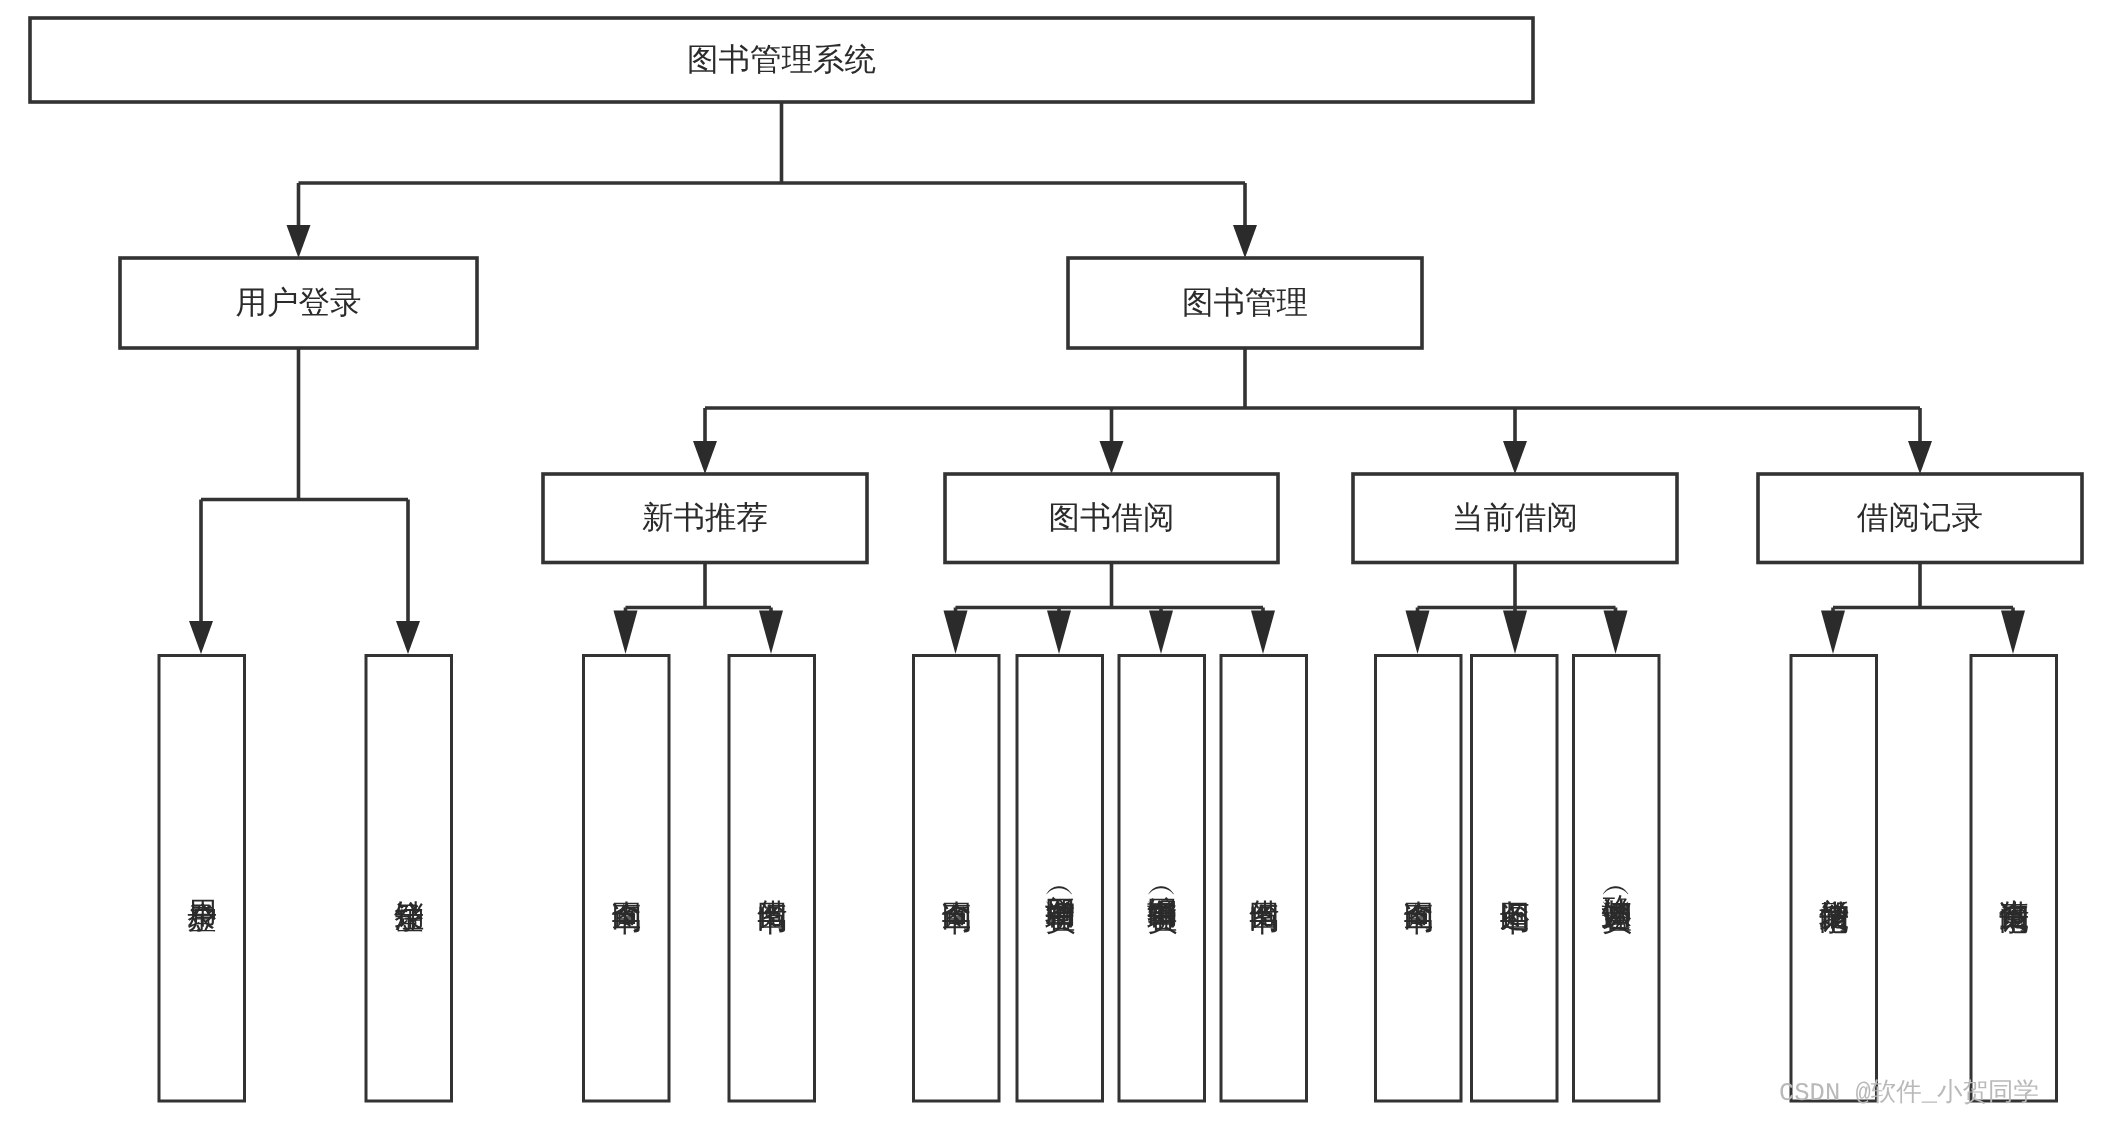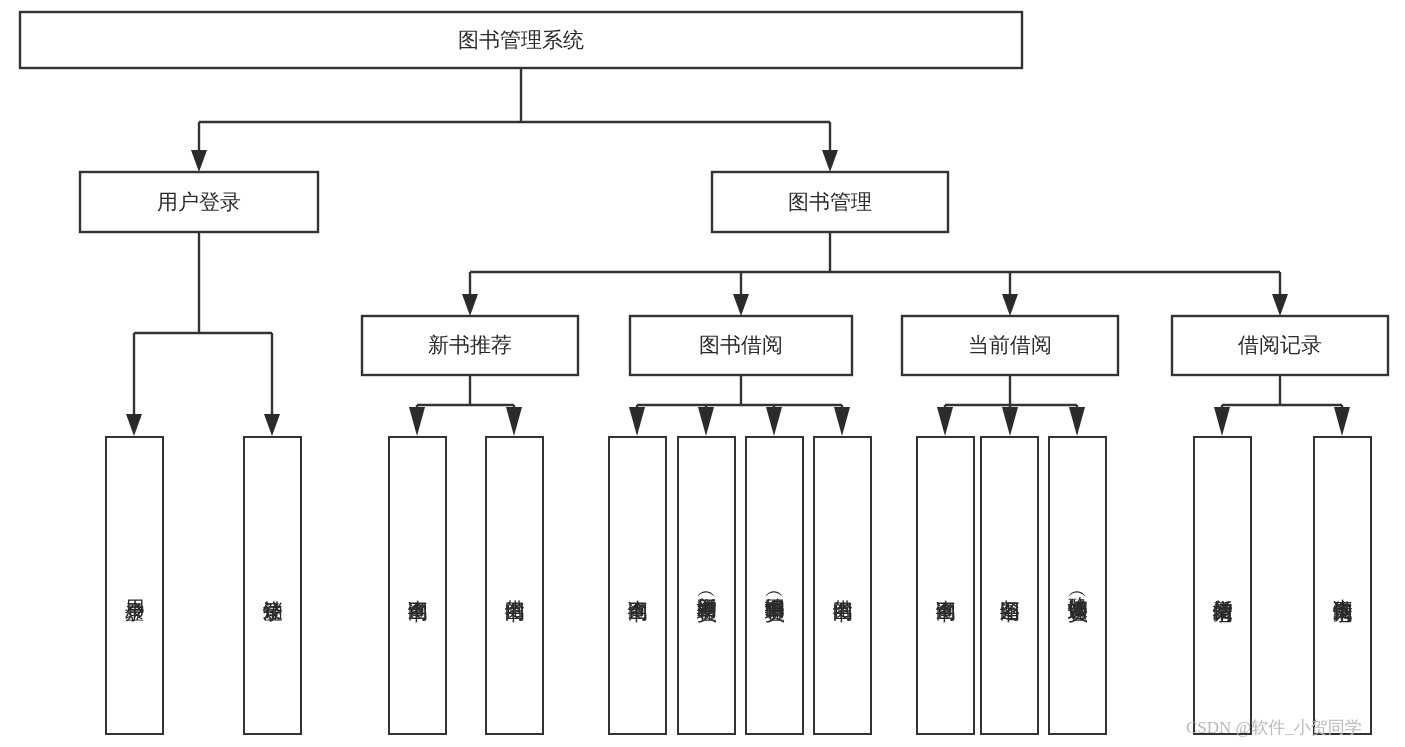--- a/index.html
+++ b/index.html
@@ -69,21 +69,21 @@
     white-space: nowrap;
     font-family: "DejaVu Sans", "Liberation Sans", sans-serif;
     text-align: center;
   }
   .watermark {
     position: absolute;
     left: 1186px;
     top: 716px;
     font-size: 17px;
     color: #b9b9b9;
-    font-family: Liberation Serif, serif;
+    font-family: Liberation Mono, monospace;
     white-space: nowrap;
     pointer-events: none;
   }
 </style>
 </head>
 <body>
 
 <div id="diagram-root">
 
   <svg class="flow" viewBox="0 0 1405 747">

